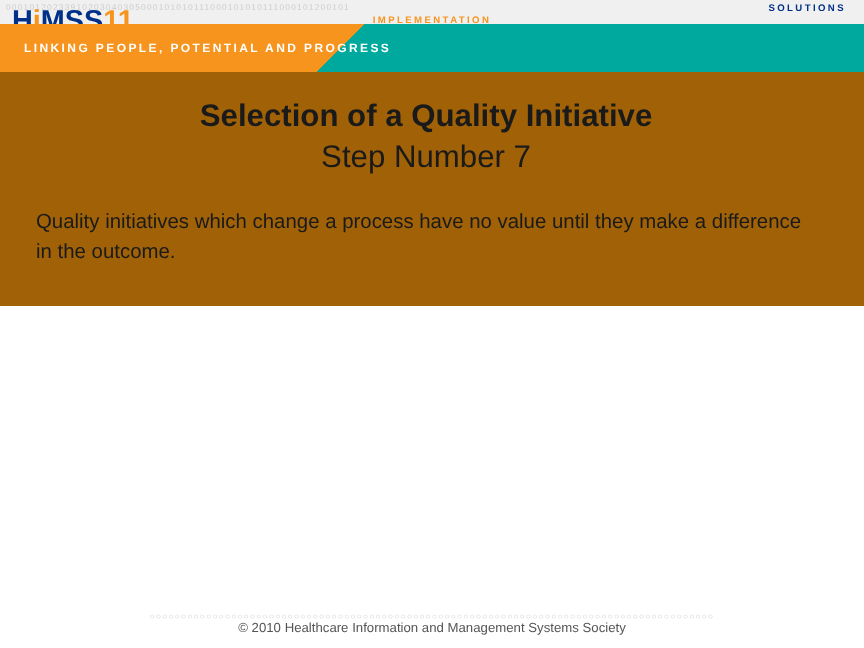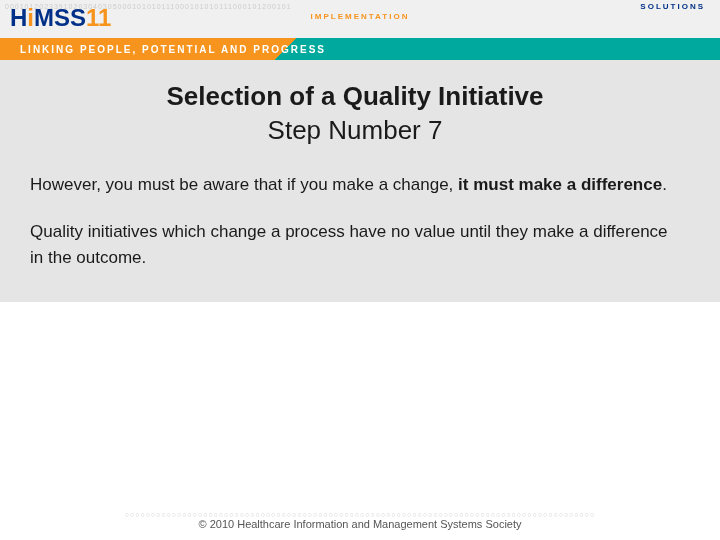--- a/index.html
+++ b/index.html
@@ -43,21 +43,21 @@
       white-space: pre-wrap;
       padding: 0 5px;
     }
 
     
     .header-stripe {
       position: absolute;
       bottom: 0;
       left: 0;
       right: 0;
-      height: 22px;
+      height: 40px;
       background: linear-gradient(135deg, #f7941d 0%, #f7941d 40%, #00a99d 40%, #00a99d 100%);
       display: flex;
       align-items: center;
       padding: 0 20px;
     }
 
     .header-stripe-text {
       color: #ffffff;
       font-size: 10px;
       font-weight: bold;
@@ -120,21 +120,21 @@
       color: #003087;
       letter-spacing: 2px;
       font-weight: bold;
       text-transform: uppercase;
       margin-left: 21px;
     }
 
     
     .main-content {
       padding: 20px 40px 10px 30px;
-      background: #e5e5e5;
+      background: #a16207;
     }
 
     .slide-title {
       text-align: center;
       margin-bottom: 24px;
     }
 
     .slide-title-line1 {
       font-size: 26px;
       font-weight: bold;
@@ -210,23 +210,20 @@
   </div>
 </div>
 
 <div class="main-content">
   <div class="slide-title">
     <span class="slide-title-line1">Selection of a Quality Initiative</span>
     <span class="slide-title-line2">Step Number 7</span>
   </div>
 
 
-  <div class="paragraph">
-    <span>However, you must be aware that if you make a change, </span><span class="bold">it must make a difference</span><span>.</span>
-  </div>
 
   <div class="paragraph">Quality initiatives which change a process have no value until they make a difference in the outcome.</div>
 </div>
 
 <div class="footer">
   <div class="footer-dots">○○○○○○○○○○○○○○○○○○○○○○○○○○○○○○○○○○○○○○○○○○○○○○○○○○○○○○○○○○○○○○○○○○○○○○○○○○○○○○○○○○○○○○○○○○</div>
   <div class="footer-text">© 2010 Healthcare Information and Management Systems Society</div>
 </div>
 
 </body></html>

